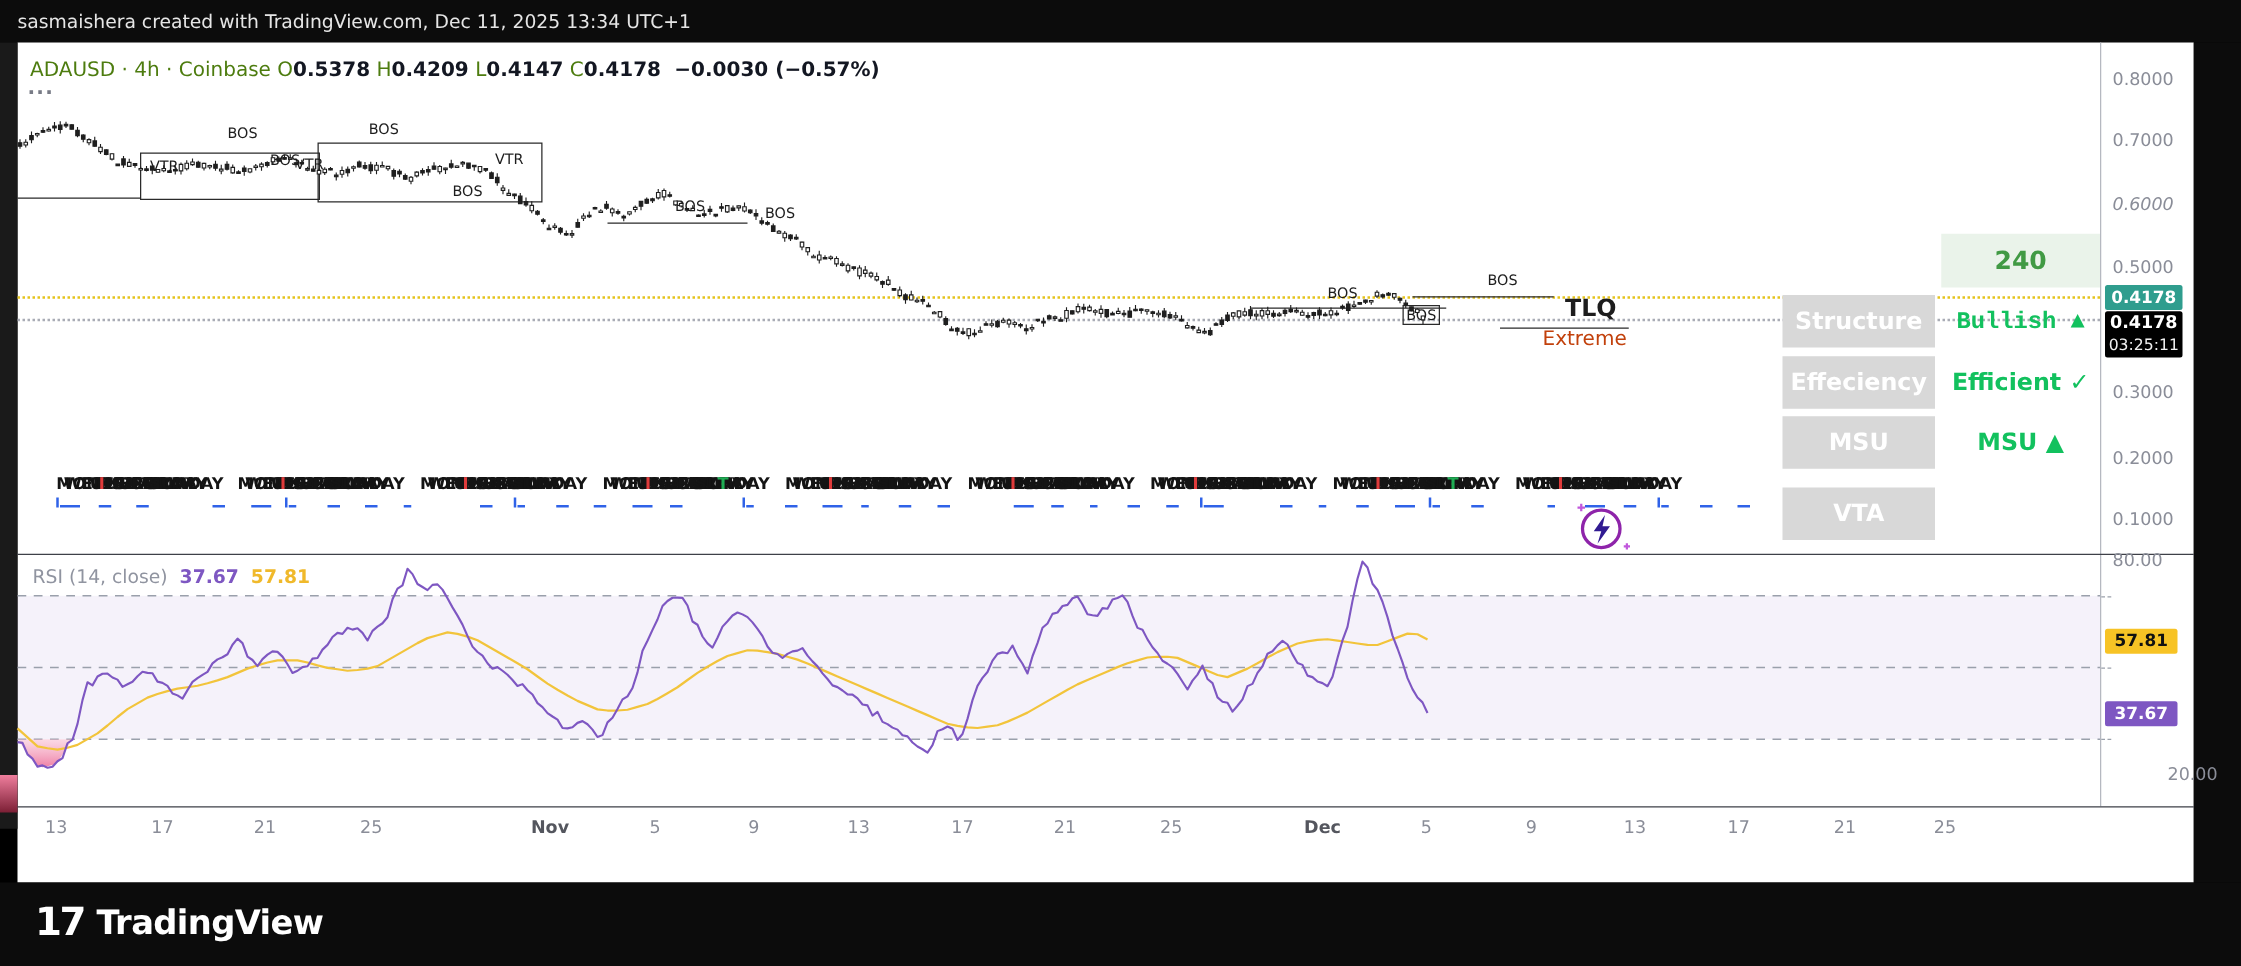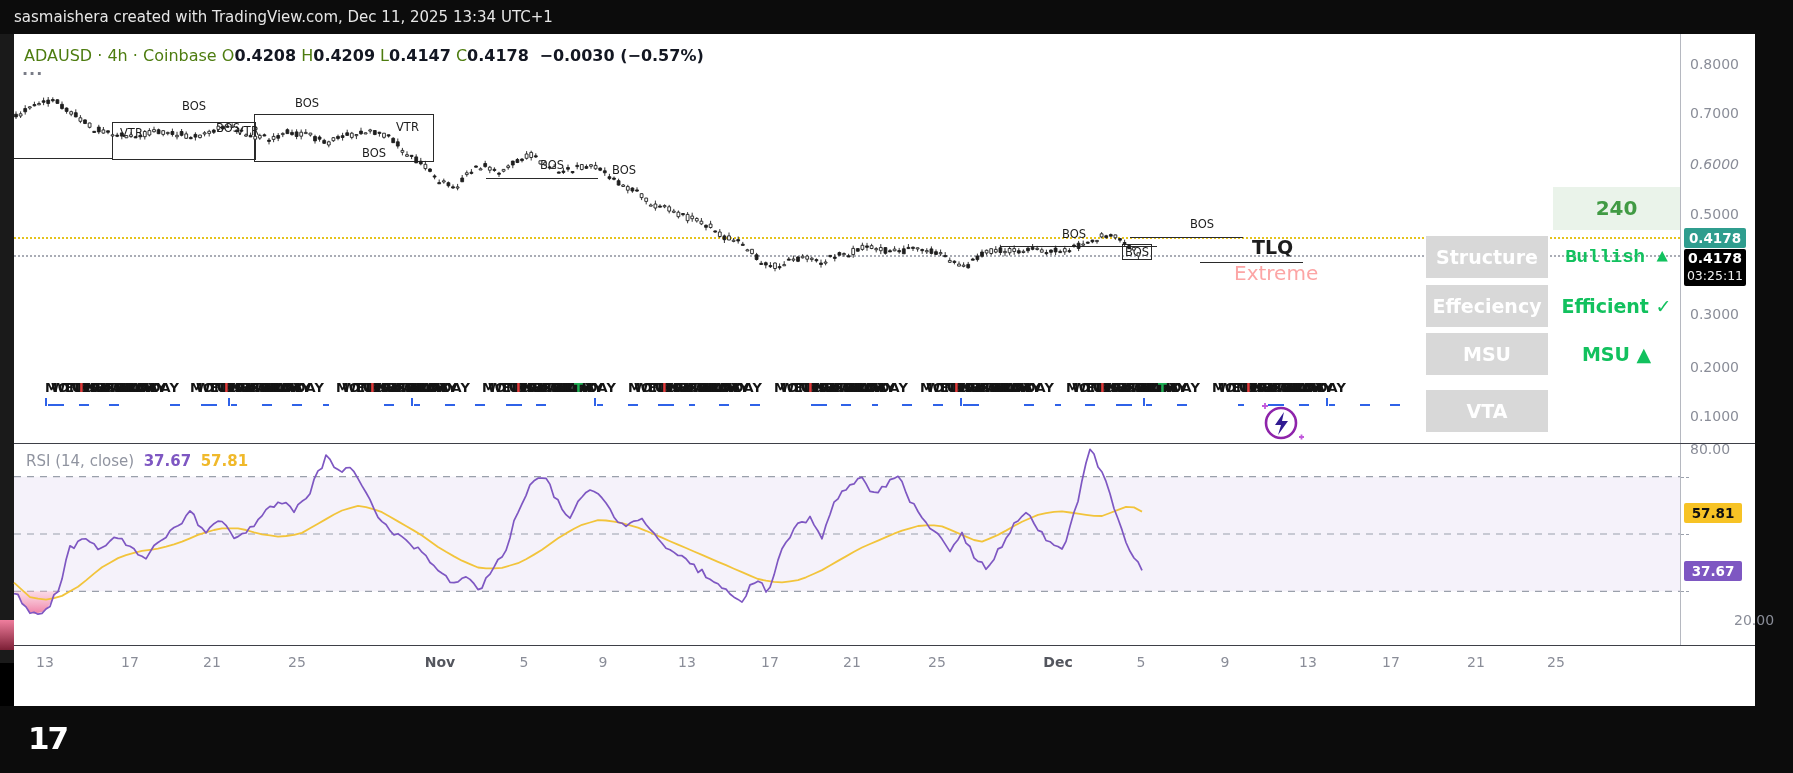--- a/index.html
+++ b/index.html
@@ -71,21 +71,21 @@
 <div id="logoband" class="abs"></div>
 
 <div class="sep-v" style="left:1680px;top:34px;height:611px;"></div>
 <div class="sep-h" style="left:14px;top:443px;width:1741px;"></div>
 <div class="sep-h" style="left:14px;top:645px;width:1741px;"></div>
 
 <div id="header" class="abs">
   <span class="dim"><span>ADAUSD</span>
   <span>·</span> <span>4h</span>
   <span>·</span> <span>Coinbase</span></span>
-  <span id="ohlc-values"><span> <span class="dim">O</span><b>0.4208</b></span><span> <span class="dim">H</span><b>0.4209</b></span><span> <span class="dim">L</span><b>0.4147</b></span><span> <span class="dim">C</span><b>0.4178</b></span></span>
+  <span id="ohlc-values"><span> <span class="dim">O</span><b>0.5378</b></span><span> <span class="dim">H</span><b>0.4209</b></span><span> <span class="dim">L</span><b>0.4147</b></span><span> <span class="dim">C</span><b>0.4178</b></span></span>
   <b>&nbsp;<span>−0.0030 (−0.57%)</span></b>
 </div>
 <div id="more-dots" class="abs">...</div>
 
 <div class="dotted-yellow" style="top:237px;"></div>
 <div class="dotted-gray" style="top:255px;"></div>
 
 <div id="tf-box" class="abs">240</div>
 <div id="side-rows">
     <div class="side-btn abs" style="top: 236px;">Structure</div>
@@ -162,21 +162,21 @@
     <div class="ann-text" style="left: 236px; top: 124px;">VTR</div>
     <div class="ann-text" style="left: 295px; top: 96px;">BOS</div>
     <div class="ann-text" style="left: 396px; top: 120px;">VTR</div>
     <div class="ann-text" style="left: 362px; top: 146px;">BOS</div>
     <div class="ann-text" style="left: 540px; top: 158px;">BOS</div>
     <div class="ann-text" style="left: 612px; top: 163px;">BOS</div>
     <div class="ann-text" style="left: 1062px; top: 227px;">BOS</div>
     <div class="ann-text" style="left: 1190px; top: 217px;">BOS</div>
     <div class="ann-text" style="left: 1122px; top: 244px; border: 1px solid rgb(42, 42, 42); padding: 0px 2px;">BOS</div>
     <div class="ann-text" style="left: 1252px; top: 236px; font-size: 19px; font-weight: 700;">TLQ</div>
-    <div class="ann-text" style="left: 1234px; top: 261px; font-size: 20px; color: #fca5a5;">Extreme</div>
+    <div class="ann-text" style="left: 1234px; top: 261px; font-size: 16px; color: #c2410c;">Extreme</div>
   </div>
 <div id="day-band">
     <div class="day-cluster" style="left: 45px;">
       <span style="left: 0px;">MONDAY</span>
       <span style="left: 6px;">WEDNESDAY</span>
       <span style="left: 18px;">TUESDAY</span>
       <span style="left: 30px;">THURSDAY</span>
       <span style="left: 44px;">SATURDAY</span>
       <span style="left: 60px;">FRIDAY</span>
       <span style="left: 74px;">SUNDAY</span>
@@ -337,13 +337,14 @@
     </g>
   <g id="g-bolt">
       <circle cx="1281" cy="423" r="15" stroke="#8e24aa" stroke-width="2.6" fill="none"></circle>
       <path d="M1284 412 l-9 13 h6 l-3 10 l10 -14 h-6 Z" fill="#311b92"></path>
       <path d="M1262 406 h6 M1265 403 v6 M1299 437 h5 M1301.5 434.5 v5" stroke="#c158dc" stroke-width="1.8"></path>
     </g>
 </svg>
 
 <div id="tv-logo" class="abs">
   <span class="mark">17</span>
+  <span class="word">TradingView</span>
 </div>
 
 </body></html>

